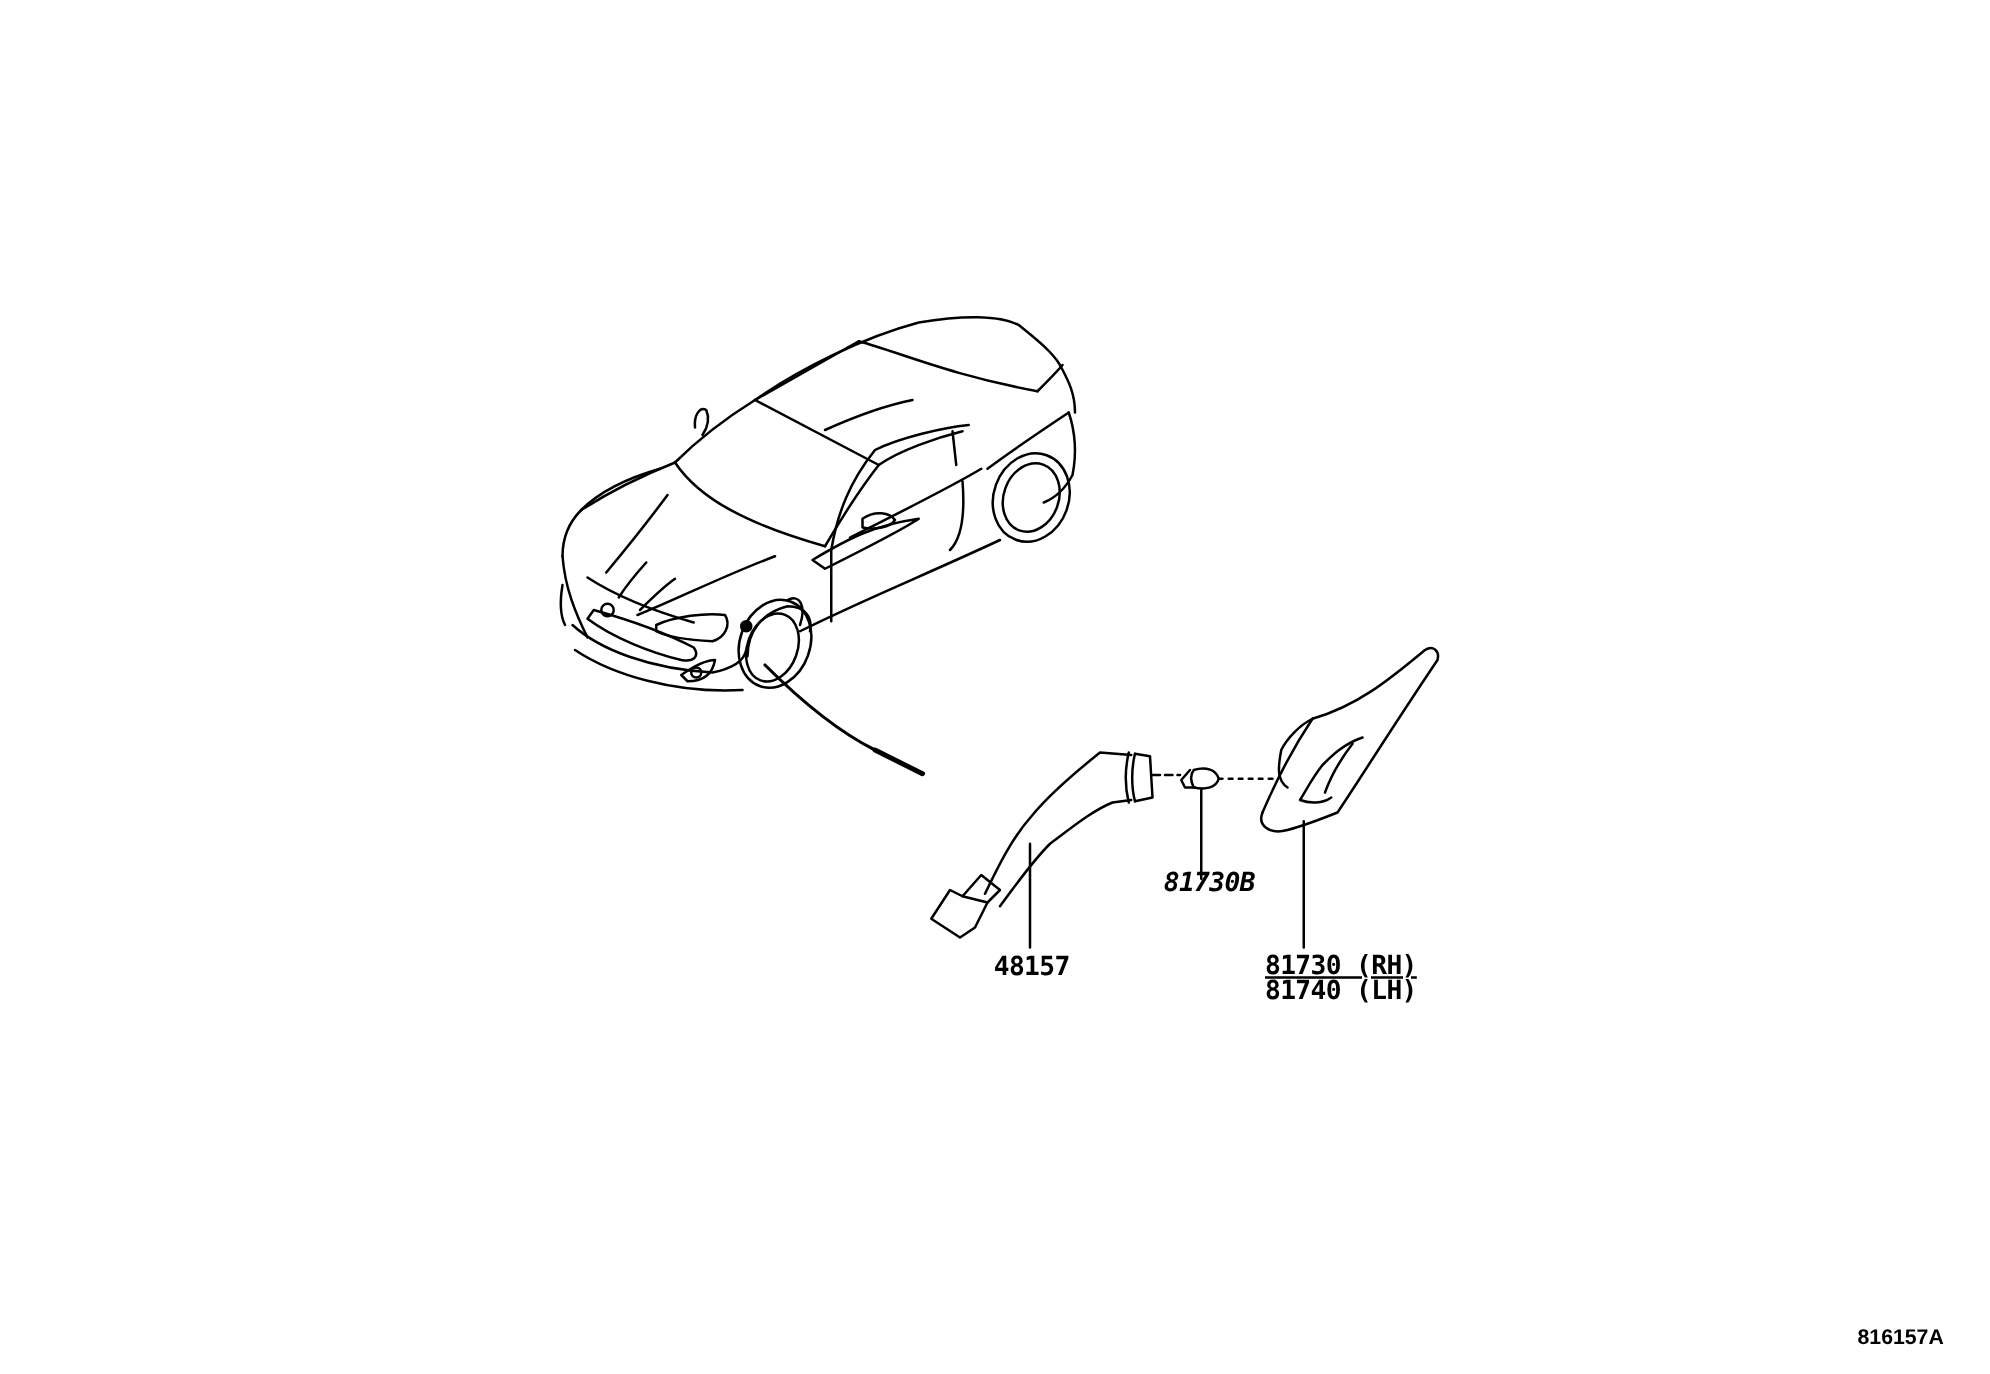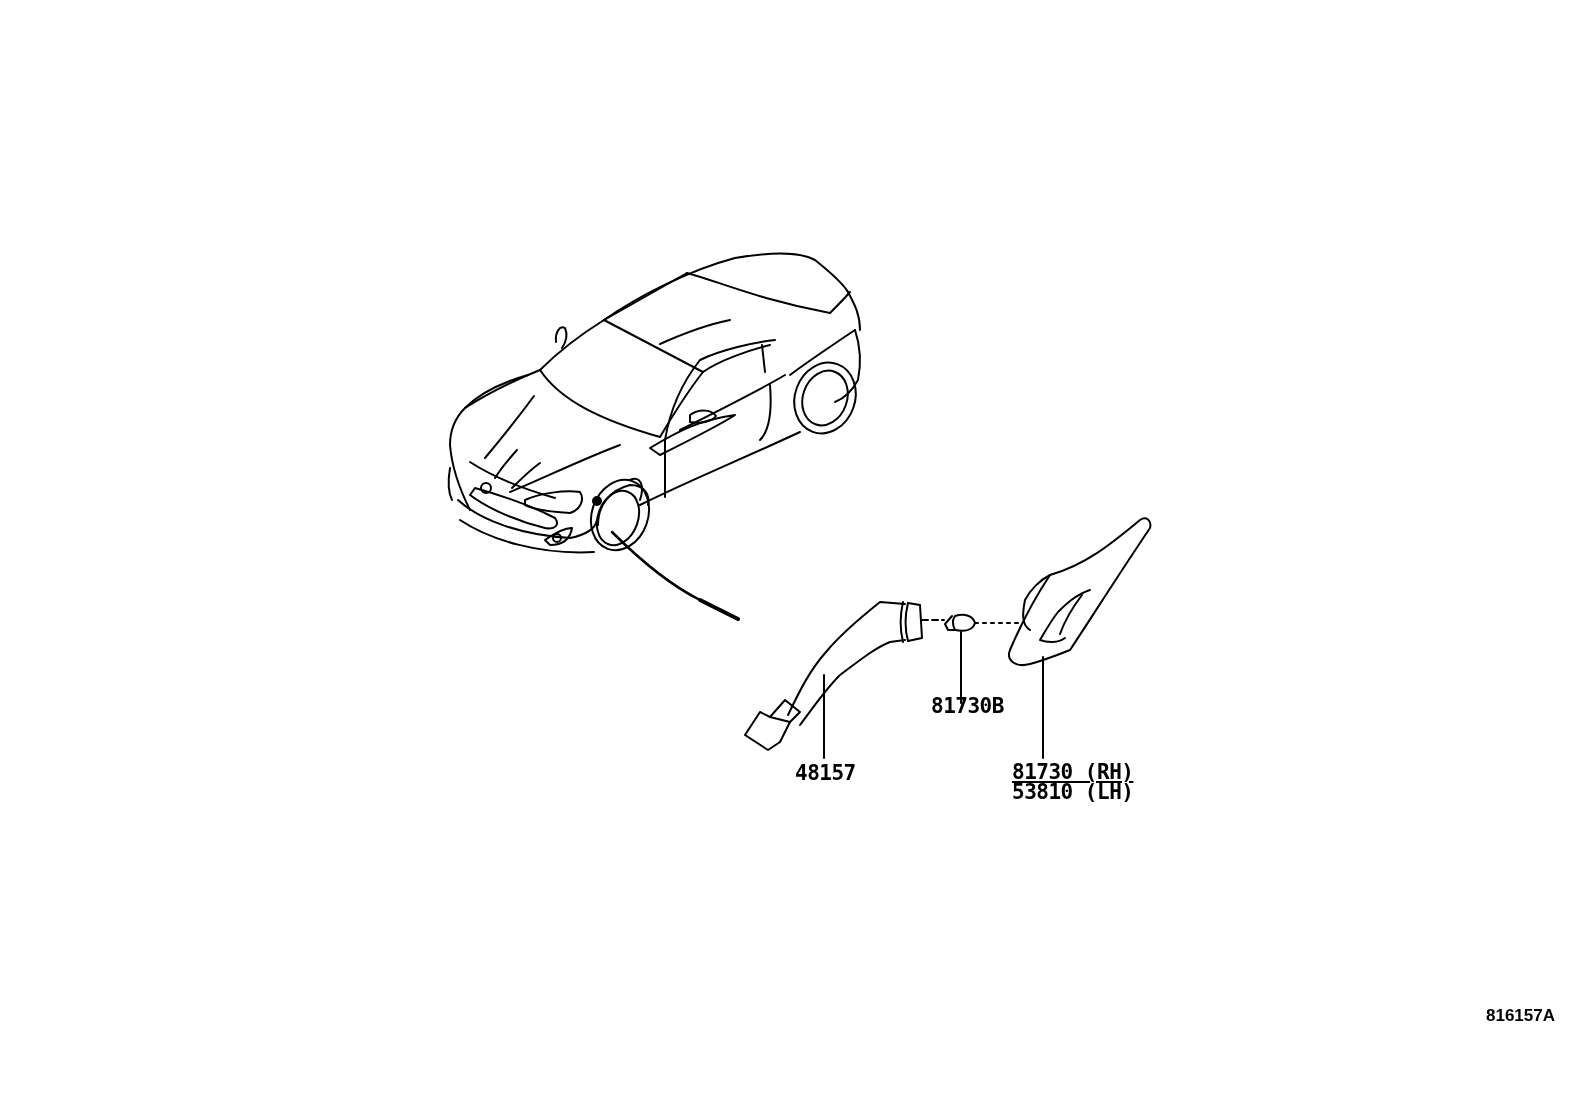--- a/index.html
+++ b/index.html
@@ -151,19 +151,19 @@
     <path d="M1050 575 C1040 580, 1030 590, 1025 600 C1022 615, 1022 625, 1030 630"></path>
     <path d="M1050 575 C1040 590, 1025 615, 1010 650"></path>
     <path d="M1090 590 C1075 595, 1065 605, 1058 612 C1050 622, 1045 632, 1040 640 C1048 643, 1058 643, 1065 638"></path>
     <path d="M1082 595 C1072 608, 1065 620, 1060 634"></path>
     <line x1="1043" y1="657" x2="1043" y2="758"></line>
   </g>
 </svg>
 
 <div class="label" style="left:795px; top:762px;">48157</div>
 
-<div class="label" style="left:931px; top:695px;">81730B</div>
+<div class="label" style="left:931px; top:695px;font-style:italic;">81730B</div>
 
 <div class="label" style="left:1012px; top:761px;text-decoration:underline;">81730 (RH)</div>
 
-<div class="label" style="left:1012px; top:781px;">53810 (LH)</div>
+<div class="label" style="left:1012px; top:781px;">81740 (LH)</div>
 
-<div class="diagram-id" style="left:1486px; top:1006px;">816157A</div>
+<div class="diagram-id" style="left:1486px; top:1060px;">816157A</div>
 
 </body></html>

